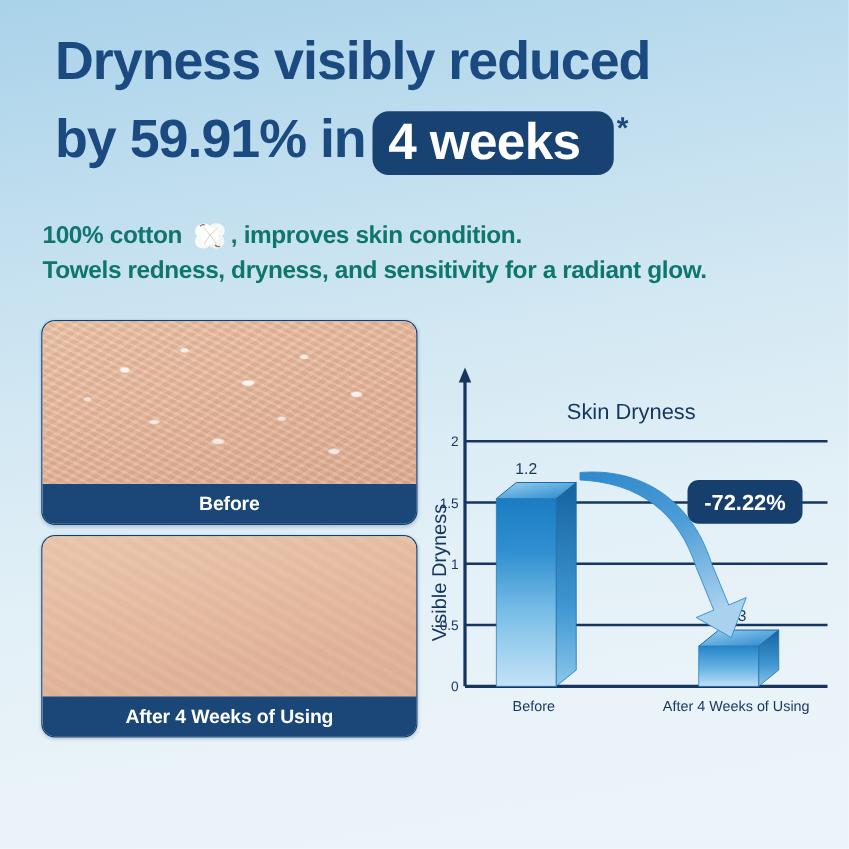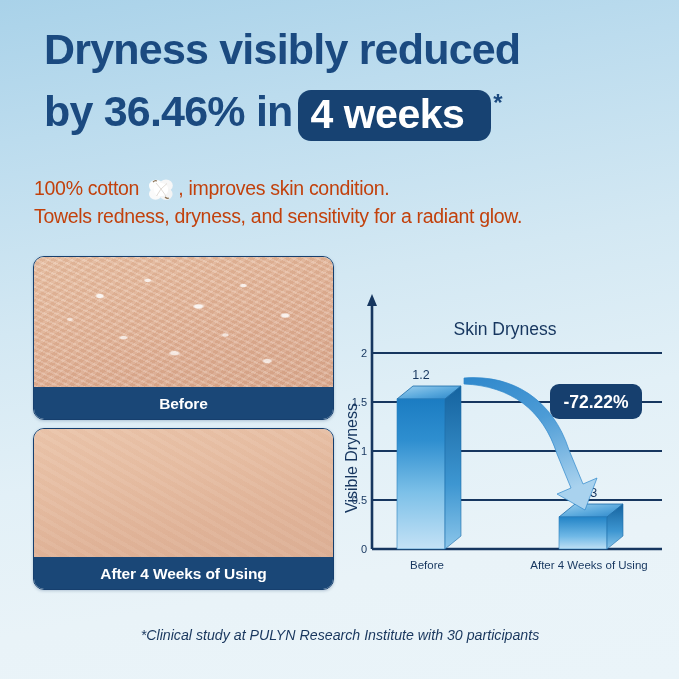--- a/index.html
+++ b/index.html
@@ -23,21 +23,21 @@
     display:inline-block; background:#174272; color:#ffffff;
     border-radius:13px; padding:1px 27px 4px 13px; margin-left:5px;
     font-size:41px; line-height:46px; letter-spacing:-0.5px;
     position:relative; top:2px;
   }
   .hl-star { color:#1b4a80; font-size:24px; vertical-align:super; margin-left:2px;}
 
   
   .subtitle {
     position:absolute; left:34px; top:174px; width:620px;
-    color:#c2410c; font-size:19.5px; line-height:28px; font-weight:400;
+    color:#0f766e; font-size:19.5px; line-height:28px; font-weight:700;
     letter-spacing:-0.3px;
   }
   .sub-line { display:block; white-space:nowrap; }
   .cotton-icon {
     display:inline-block; width:30px; height:26px; vertical-align:-7px;
     margin:0 2px;
   }
 
   
   .panel {
@@ -90,21 +90,21 @@
   .fn-line { display:block; white-space:nowrap; }
 </style>
 </head>
 <body>
 
 <div class="stage">
 
   <div class="headline">
     <span class="hl-line">Dryness visibly reduced</span>
     <span class="hl-line hl-line2">
-      <span>by 36.46% in</span><span class="badge-weeks">4 weeks</span><span class="hl-star">*</span>
+      <span>by 59.91% in</span><span class="badge-weeks">4 weeks</span><span class="hl-star">*</span>
     </span>
   </div>
 
   <div class="subtitle">
     <span class="sub-line">
       <span>100% cotton</span>
       <span class="cotton-icon">
         <svg viewBox="0 0 30 26" width="30" height="26" aria-hidden="true">
           <g>
             <ellipse cx="10" cy="10" rx="7" ry="6.2" fill="#fdfdfd"></ellipse>
@@ -212,16 +212,15 @@
       </g>
 
       <g font-size="11.5" fill="#16365f" text-anchor="middle" font-family="Liberation Sans, sans-serif">
         <text x="82" y="281">Before</text>
         <text x="244" y="281">After 4 Weeks of Using</text>
       </g>
     </svg>
   </div>
 
   <div class="footnote">
-    <span class="fn-line">*Clinical study at PULYN Research Institute with 30 participants</span>
   </div>
 
 </div>
 
 </body></html>

